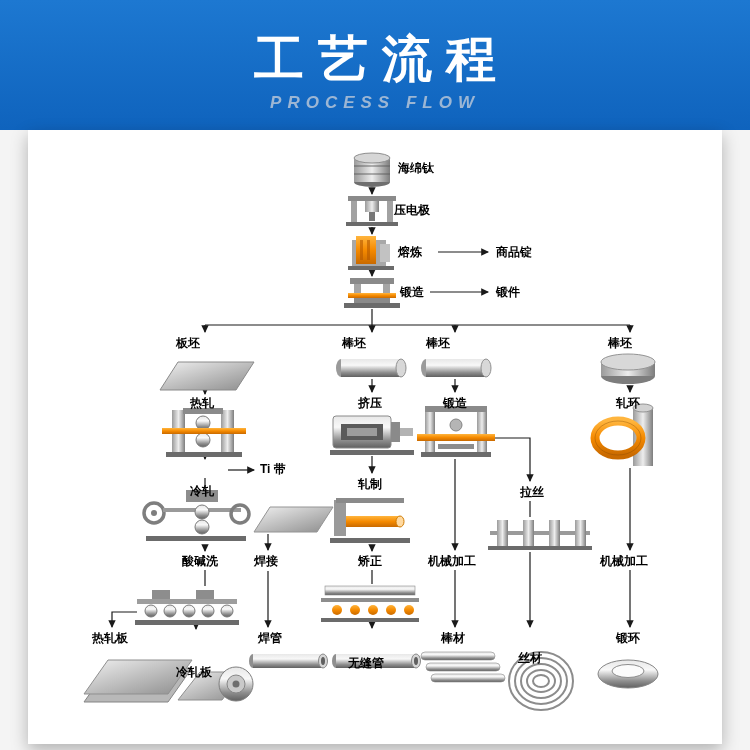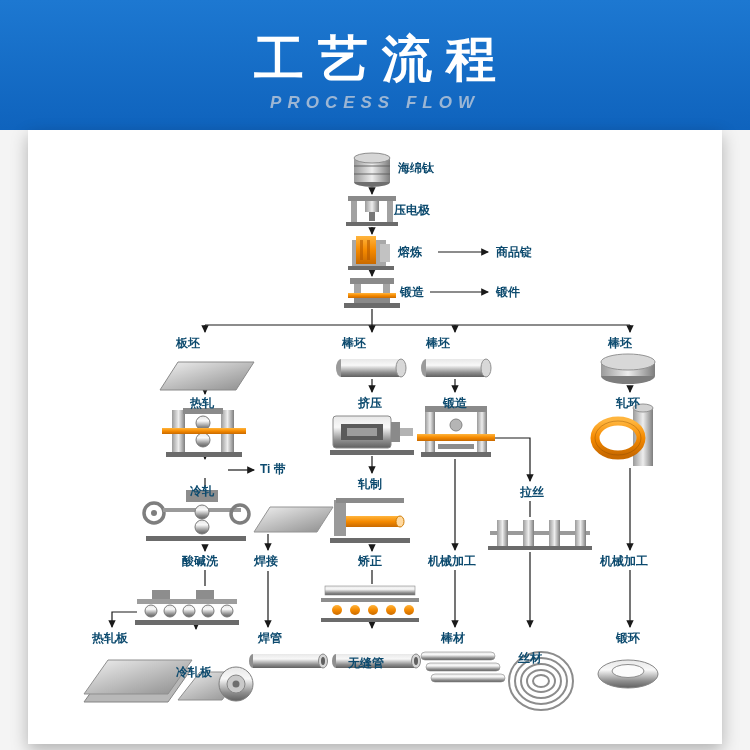--- a/index.html
+++ b/index.html
@@ -8,21 +8,21 @@
   .stage{position:relative;width:750px;height:750px}
   .banner{position:absolute;left:0;top:0;width:750px;height:130px;
           background:linear-gradient(180deg,#1d78d1 0%,#0f63bd 100%);text-align:center}
   .title{padding-top:26px;font-size:50px;font-weight:bold;color:#ffffff;
          letter-spacing:14px;text-indent:14px}
   .subtitle{font-size:17px;font-weight:bold;font-style:italic;
             color:#9cb6d4;letter-spacing:6px}
   .card{position:absolute;left:28px;top:130px;width:694px;height:614px;
         background:#ffffff;box-shadow:0 6px 16px rgba(0,0,0,.28)}
   svg.diagram{position:absolute;left:0;top:0}
-  .lbl{position:absolute;font-size:12px;font-weight:bold;color:#0c4a6e;
+  .lbl{position:absolute;font-size:12px;font-weight:bold;color:#000000;
        white-space:nowrap;line-height:14px}
 </style>
 </head>
 <body>
 
 <div class="stage">
 
   <header class="banner">
     <div class="title">工艺流程</div>
     <div class="subtitle">PROCESS FLOW</div>

